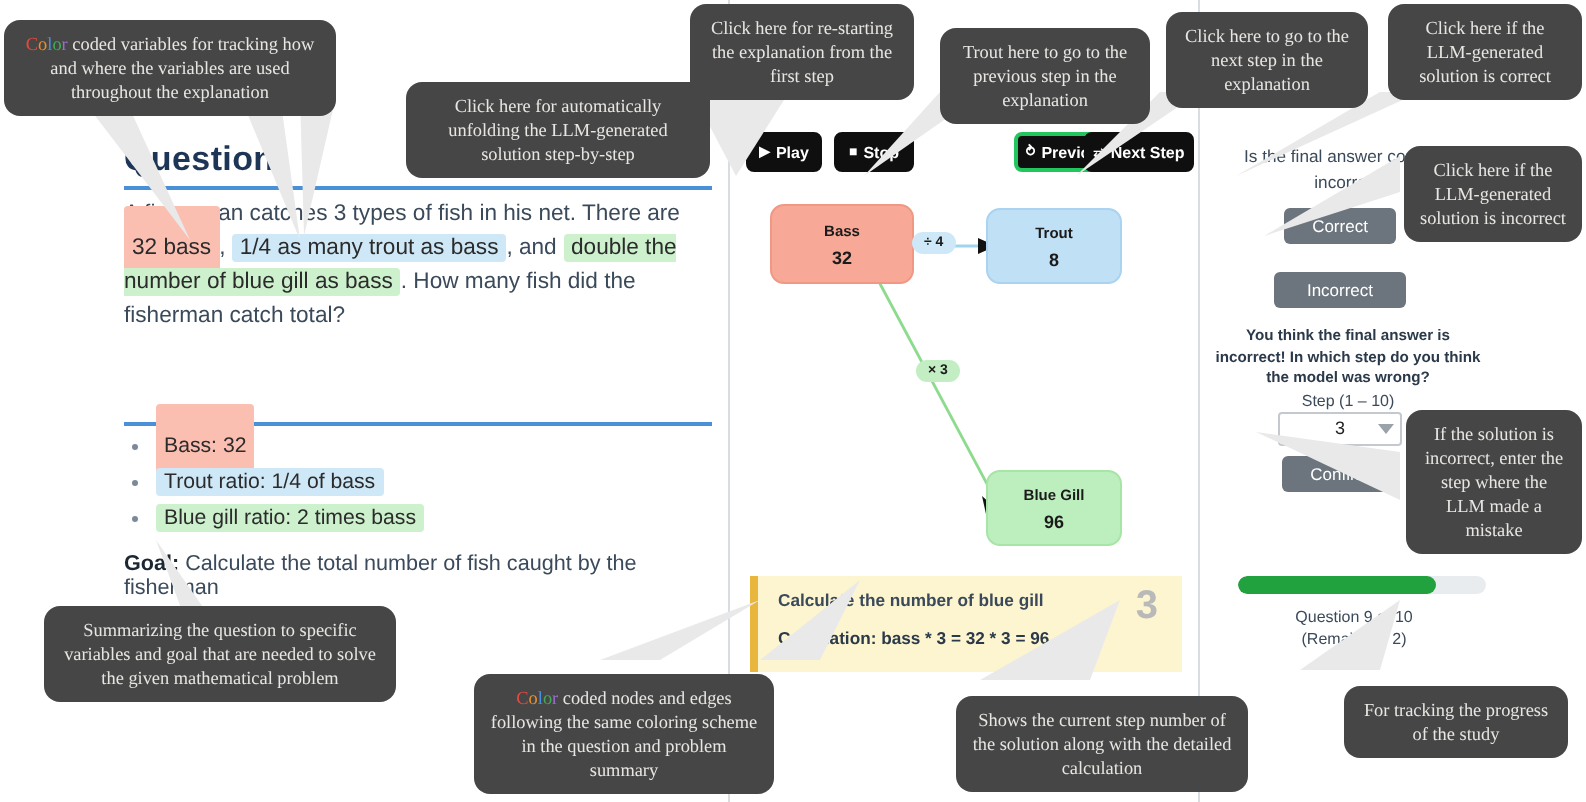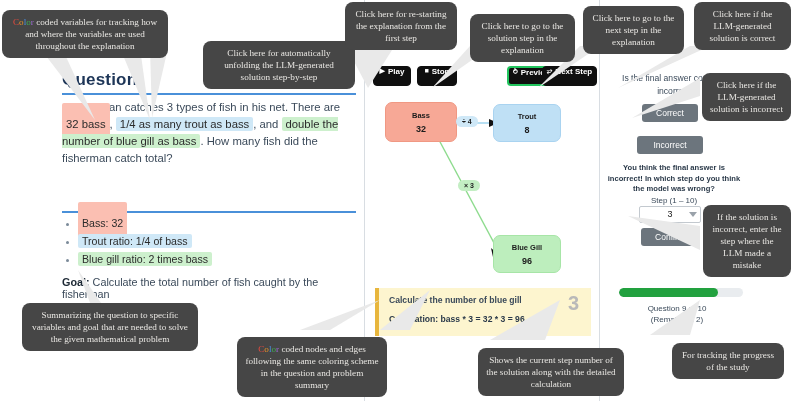--- a/index.html
+++ b/index.html
@@ -52,21 +52,21 @@
     border-right:1px solid #d8dde2;
   }
   #toolbar {
     position:absolute; left:0; top:66px; width:236px; height:26px;
   }
   .tb-btn {
     position:absolute; top:0; height:20px;
     background:#0f0f0f; color:#ffffff;
     border-radius:4px; border:1px solid #0f0f0f;
     font-size:8px; font-weight:600;
-    display:flex; justify-content:center; gap:3px;
+    display:flex; align-items:center; justify-content:center; gap:3px;
     white-space:nowrap; padding:0 6px; cursor:pointer;
   }
   .tb-btn.focused { border:2px solid #22c55e;margin-left:44px; }
   .tb-ico { font-size:7px; line-height:1; }
 
   #graph {
     position:absolute; left:0; top:96px; width:236px; height:190px;
   }
   .node {
     position:absolute; border-radius:7px;
@@ -291,21 +291,21 @@
   </div>
 
   <div class="callout" style="left:2px; top:10px; width:166px;">
     <span class="c-red">C</span><span class="c-org">o</span><span class="c-blu">l</span><span class="c-grn">o</span><span class="c-pur">r</span><span> coded variables for tracking how and where the variables are used throughout the explanation</span>
   </div>
 
   <div class="callout" style="left:203px; top:41px; width:152px;">Click here for automatically unfolding the LLM-generated solution step-by-step</div>
 
   <div class="callout" style="left:345px; top:2px; width:112px;">Click here for re-starting the explanation from the first step</div>
 
-  <div class="callout" style="left:470px; top:14px; width:105px;">Click here to go to the solution step in the explanation</div>
+  <div class="callout" style="left:470px; top:14px; width:105px;">Trout here to go to the previous step in the explanation</div>
 
   <div class="callout" style="left:694px; top:2px; width:97px;">Click here if the LLM-generated solution is correct</div>
 
   <div class="callout" style="left:583px; top:6px; width:101px;">Click here to go to the next step in the explanation</div>
 
   <div class="callout" style="left:702px; top:73px; width:89px;">Click here if the LLM-generated solution is incorrect</div>
 
   <div class="callout" style="left:703px; top:205px; width:88px;">If the solution is incorrect, enter the step where the LLM made a mistake</div>
 
   <div class="callout" style="left:22px; top:303px; width:176px;">Summarizing the question to specific variables and goal that are needed to solve the given mathematical problem</div>

